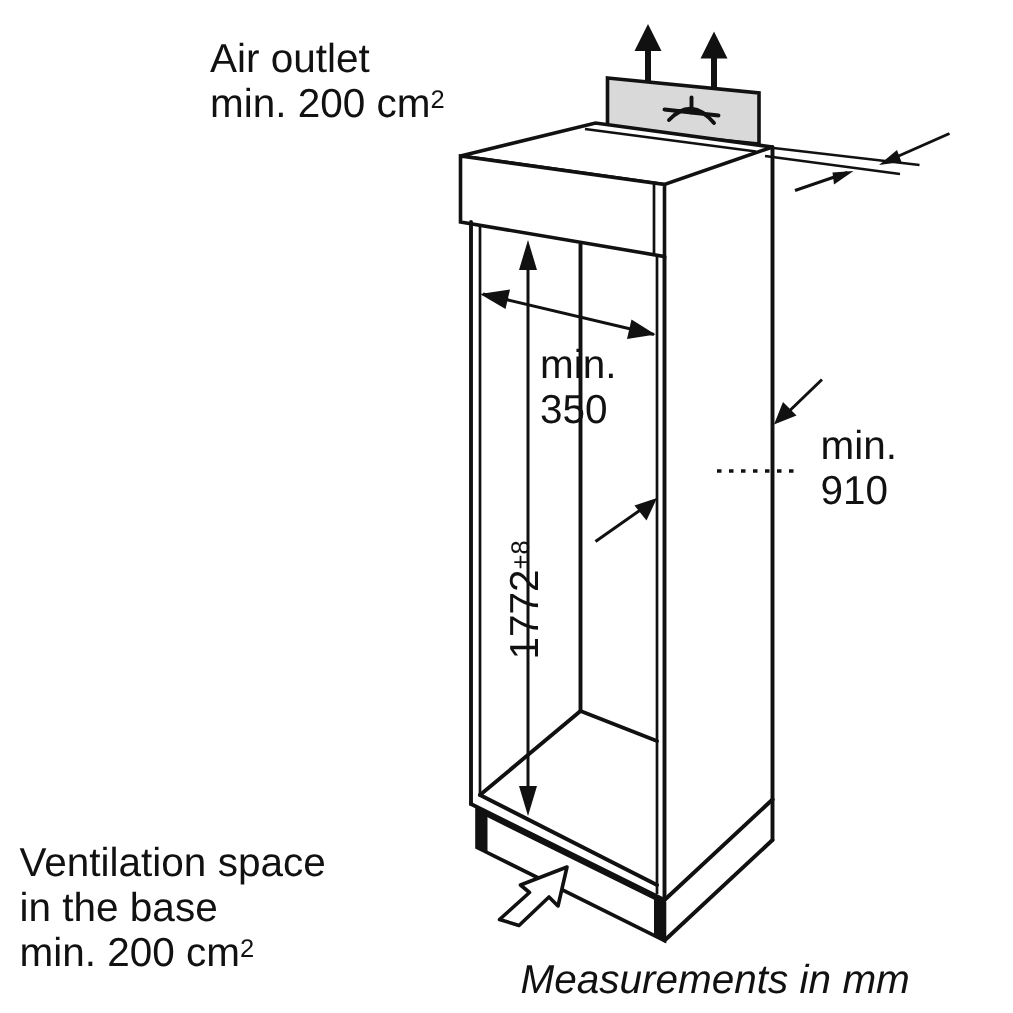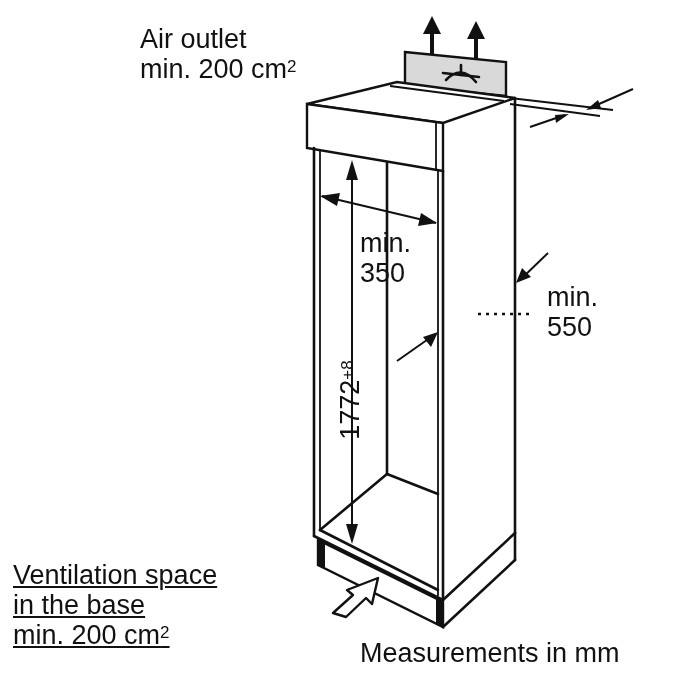--- a/index.html
+++ b/index.html
@@ -114,27 +114,27 @@
   </div>
 
 
   <div class="label" style="left:360px; top:228px;">
     <div>min.</div>
     <div>350</div>
   </div>
 
   <div class="label" style="left:547px; top:282px;">
     <div>min.</div>
-    <div>550</div>
+    <div>910</div>
   </div>
 
   <div class="label" style="left:310px; top:385px; transform: rotate(-90deg); transform-origin: center;">
     <span>1772</span><sup>+8</sup>
   </div>
 
-  <div class="label" style="left:13px; top:560px;text-decoration:underline;">
+  <div class="label" style="left:13px; top:560px;">
     <div>Ventilation space</div>
     <div>in the base</div>
     <div><span>min. 200 cm</span><sup>2</sup></div>
   </div>
 
-  <div class="label" style="left:360px; top:638px;">Measurements in mm</div>
+  <div class="label" style="left:347px; top:638px;font-style:italic;">Measurements in mm</div>
 </div>
 
 </body></html>

